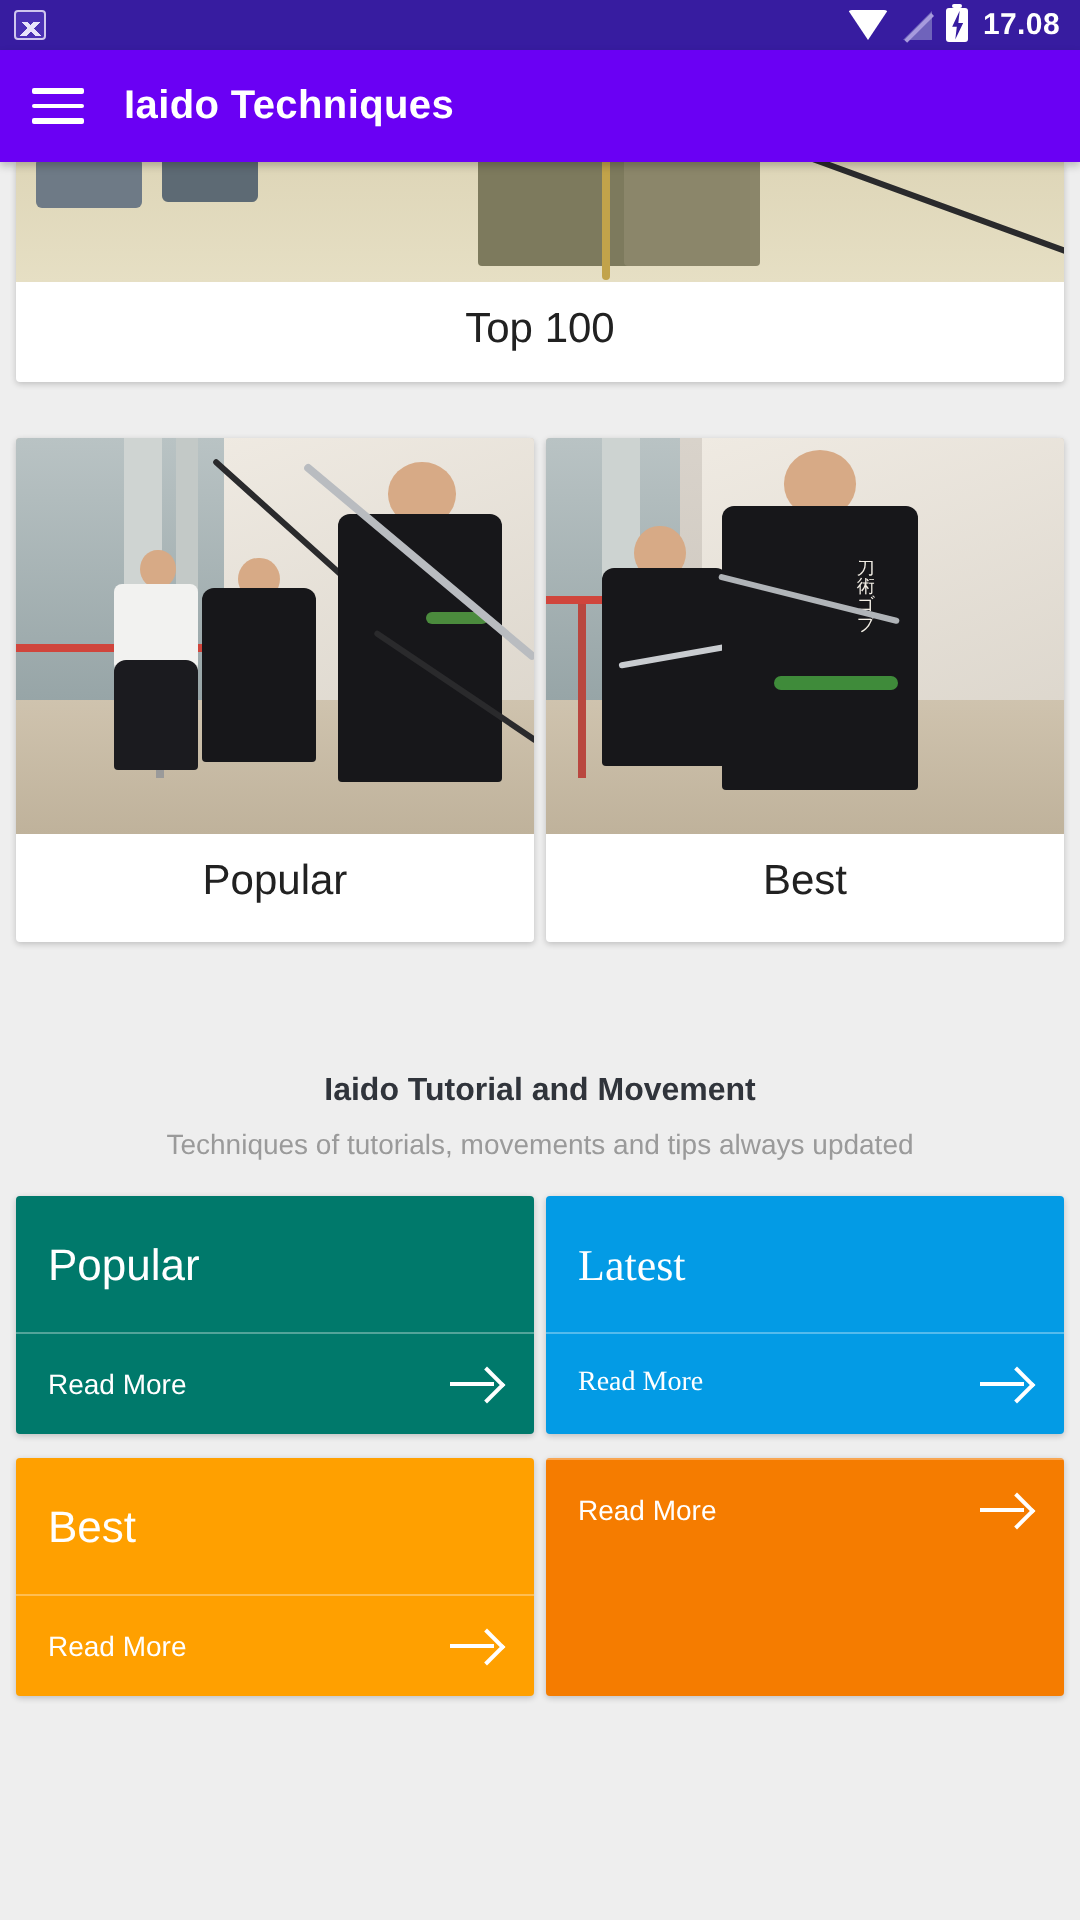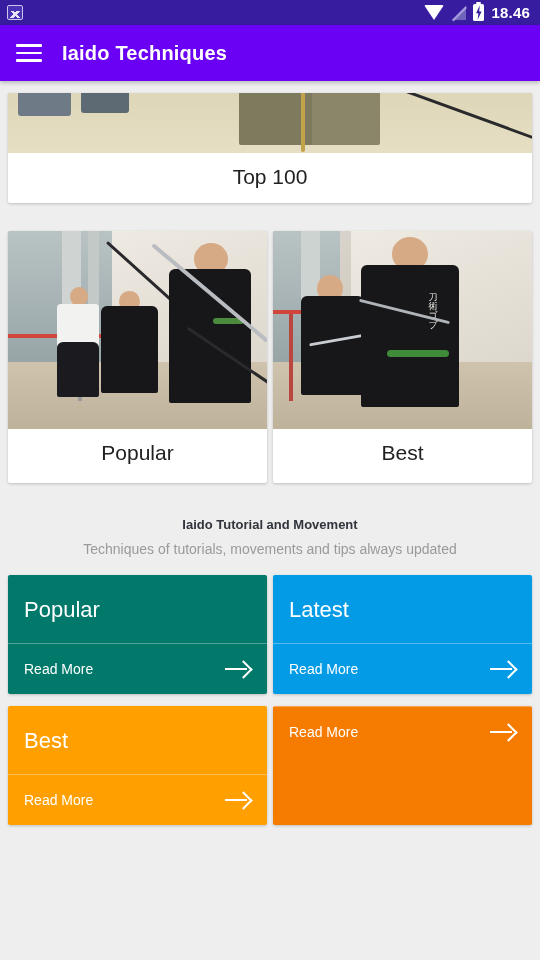--- a/index.html
+++ b/index.html
@@ -105,21 +105,21 @@
     cursor:pointer;
   }
   .card-row.row-clipped .photo-card{ border-radius:0 0 2px 2px; }
   .photo-card .thumb{ width:100%; position:relative; overflow:hidden; background:#cbbfae; }
   .photo-card .label{
     text-align:center;
     font-size:21px; color:#212121;
     padding:12px 4px 14px;
     line-height:1.15;
   }
-  .row-clipped { margin-top:12px; }
+  .row-clipped { margin-top:0; }
   .row-clipped .thumb{ height:60px; }
   .row-2 { margin-top:28px; }
   .row-2 .thumb{ height:198px; }
   .row-2 .photo-card{ height:252px; }
 
   
   .scene{ position:absolute; inset:0; }
   .scene .wall{ position:absolute; inset:0; background:linear-gradient(180deg,#d9d3cb 0%,#cfc9c0 55%,#e6e1da 56%,#e1dad0 100%); }
   .scene .backdrop{ position:absolute; left:38%; top:0; width:62%; height:74%; background:linear-gradient(160deg,#efeae2,#dcd6cc); }
   .scene .floor{ position:absolute; left:0; right:0; bottom:0; height:34%; background:linear-gradient(180deg,#cfc3ae,#bfb29b); }
@@ -128,21 +128,21 @@
   .scene .rope{ position:absolute; left:0; width:46%; height:4px; background:#d0453c; }
   .scene .post{ position:absolute; width:4px; background:#9a9a9a; }
   .scene .figure{ position:absolute; background:#17171a; border-radius:6px 6px 2px 2px; }
   .scene .head{ position:absolute; background:#d7aa86; border-radius:50%; }
   .scene .sword{ position:absolute; height:3px; background:#2a2a2c; border-radius:2px; }
   .scene .sash{ position:absolute; height:6px; background:#2f7d32; border-radius:3px; }
   .scene .kanji{ position:absolute; color:#f3efe6; font-size:9px; line-height:1.05; font-family:"DejaVu Sans", sans-serif; }
 
   
   .section-head{ text-align:center; padding:34px 16px 0; }
-  .section-title{ font-size:13px; font-weight:bold; color:#30343b; }
+  .section-title{ font-size:16px; font-weight:bold; color:#30343b;margin-top:32px; }
   .section-sub{ font-size:14px; color:#9a9a9a; margin-top:9px; }
 
   
   .tile-grid{ padding:18px 8px 0; }
   .tile-row{ display:flex; gap:6px; margin-bottom:12px; }
   .tile{
     flex:1; border-radius:2px; overflow:hidden;
     box-shadow:0 1px 3px rgba(0,0,0,.2);
     display:flex; flex-direction:column;
     cursor:pointer;
@@ -172,21 +172,21 @@
 <div class="status-bar">
   <div class="status-left">
     <div class="photo-icon"></div>
   </div>
   <div class="status-right">
     <div class="wifi-icon"></div>
     <div class="signal-off-icon"></div>
     <div class="battery-icon">
       <div class="bolt"></div>
     </div>
-    <div class="status-time">18.46</div>
+    <div class="status-time">17.08</div>
   </div>
 </div>
 
 <div class="app-bar">
   <div class="hamburger">
     <span></span>
     <span></span>
     <span></span>
   </div>
   <div class="app-title">Iaido Techniques</div>
@@ -284,21 +284,21 @@
         <div class="tile-top">
           <div class="tile-title">Popular</div>
         </div>
         <div class="tile-divider"></div>
         <div class="tile-bottom">
           <span class="tile-more">Read More</span>
           <span class="arrow-icon"></span>
         </div>
       </div>
 
-      <div class="tile" style="background:#039be5;">
+      <div class="tile" style="background:#039be5;font-family:Liberation Serif, serif;">
         <div class="tile-top">
           <div class="tile-title">Latest</div>
         </div>
         <div class="tile-divider"></div>
         <div class="tile-bottom">
           <span class="tile-more">Read More</span>
           <span class="arrow-icon"></span>
         </div>
       </div>
     </div>

